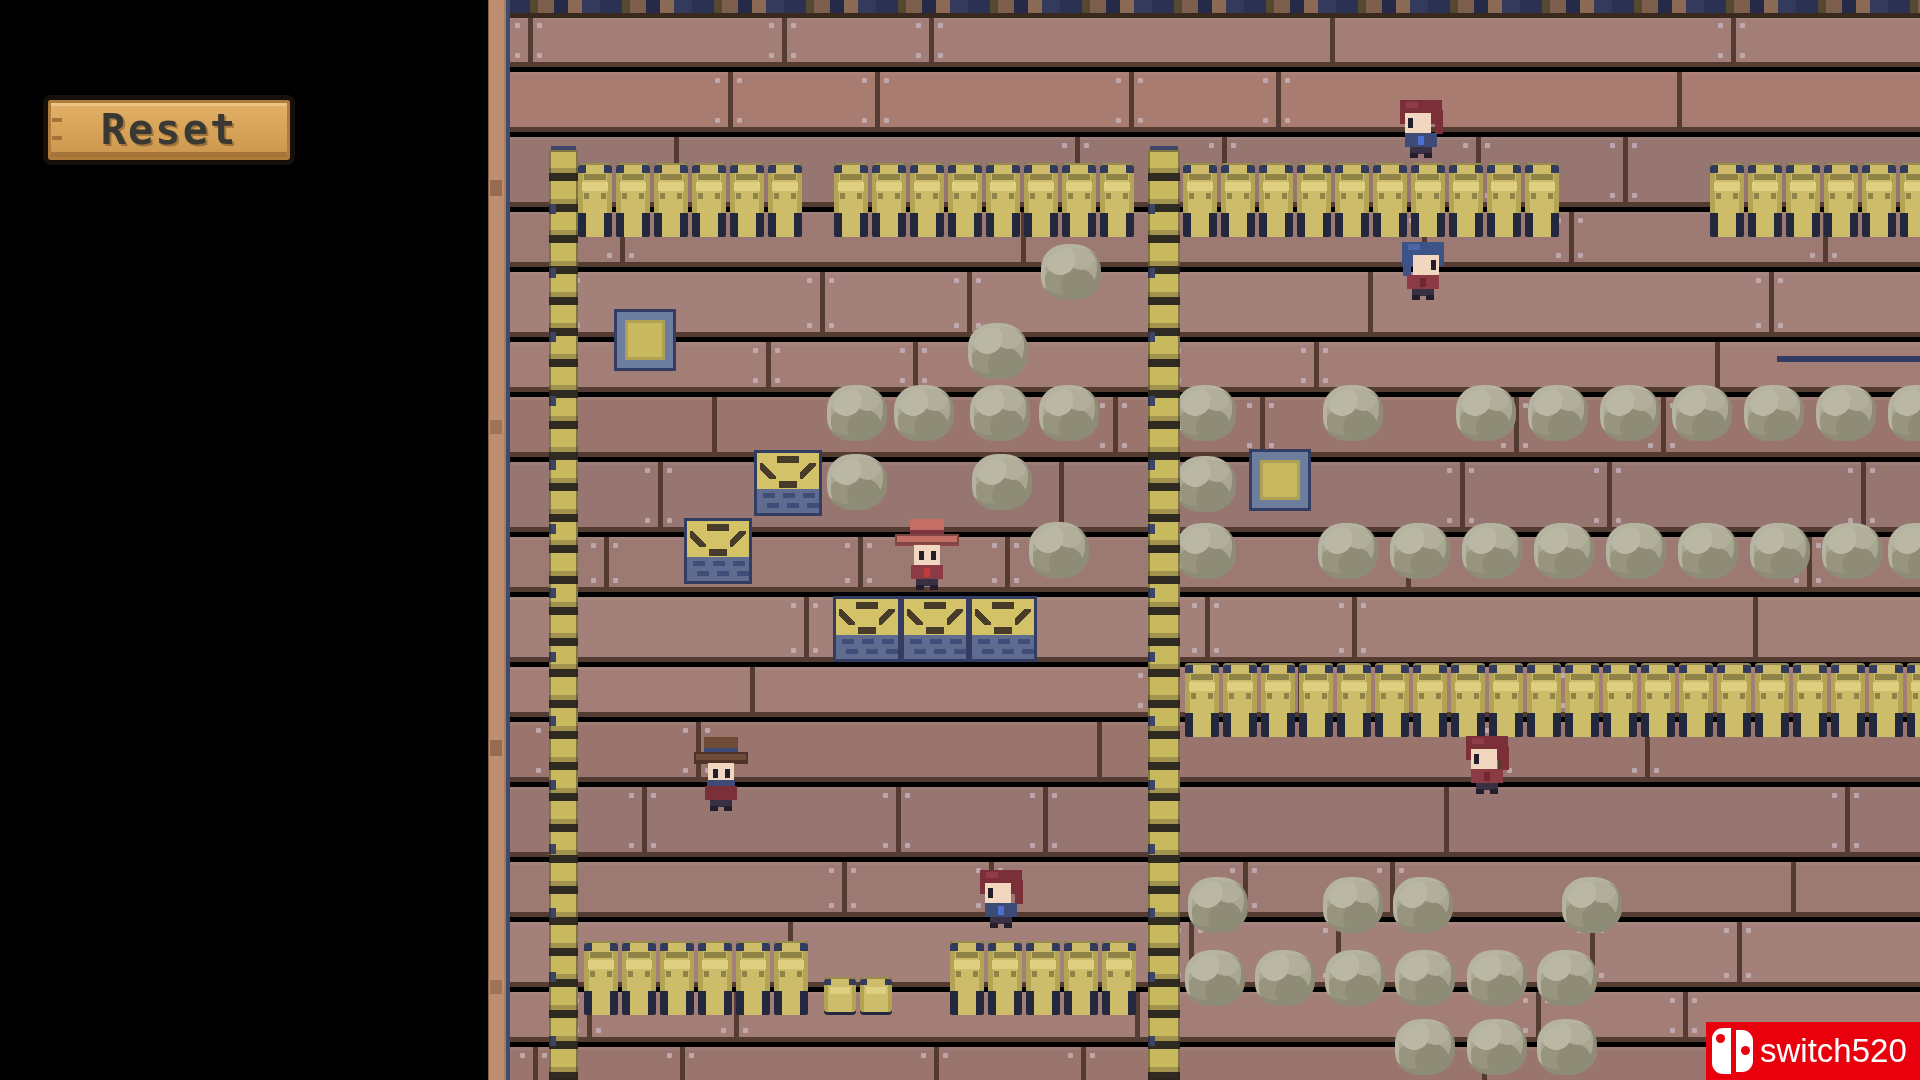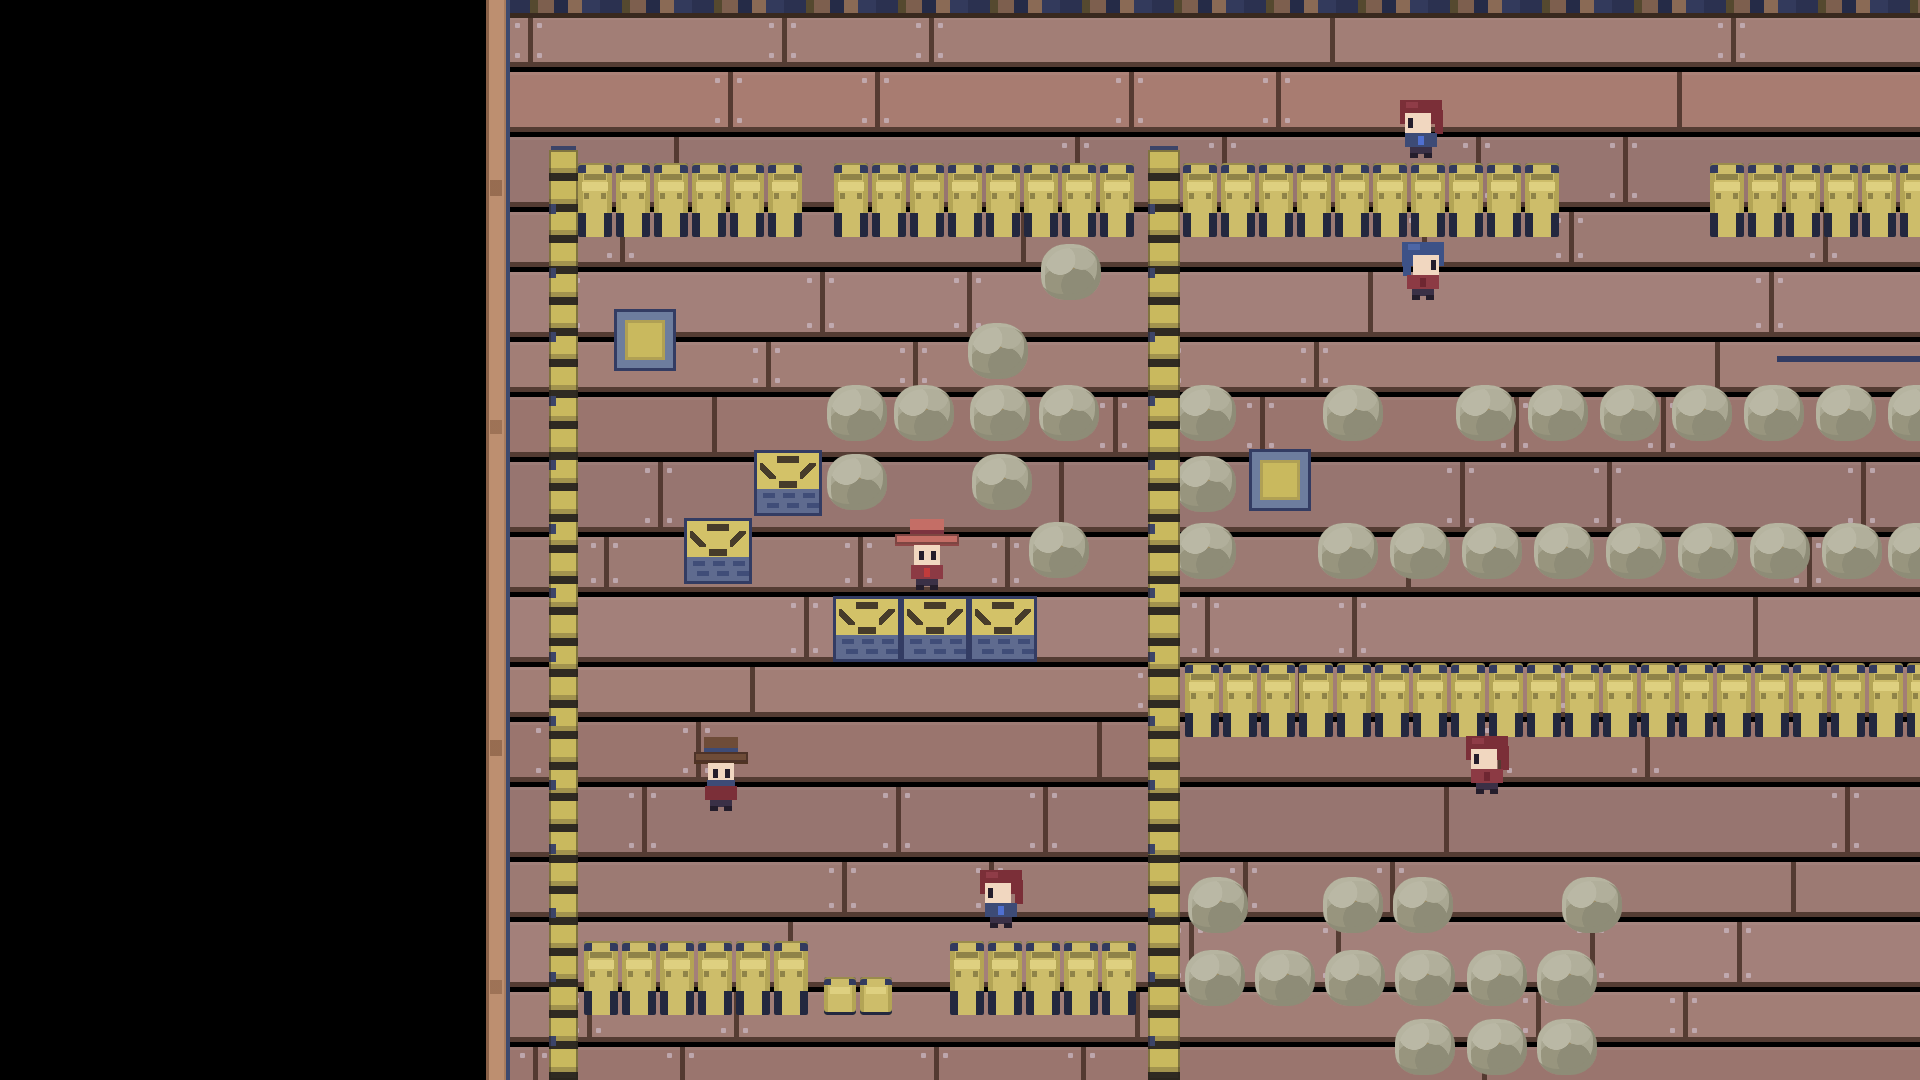--- a/index.html
+++ b/index.html
@@ -698,15 +698,27 @@
         <div style="left: 12px; top: 53px; width: 8px; height: 5px; background: rgb(36, 29, 43);"></div>
         <div style="left: 26px; top: 53px; width: 8px; height: 5px; background: rgb(36, 29, 43);"></div>
       </div>
     </div>
 
   <div id="shelf"></div>
   <div id="shelf-bar"></div>
 
   <div id="post"></div>
 
-
+  <div id="sidebar">
+    <button id="reset-btn">Reset</button>
+  </div>
+
+  <div id="watermark">
+    <span class="swl">
+        <i></i>
+      </span>
+      <span class="swr">
+        <i></i>
+      </span>
+    <span class="txt">switch520</span>
+  </div>
 
 </div>
 
 </body></html>

